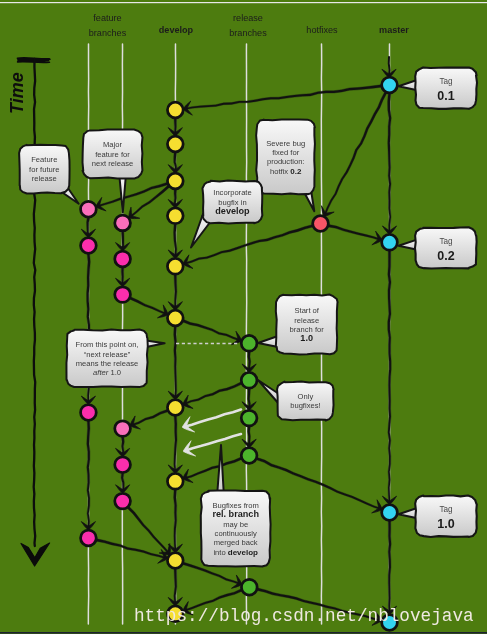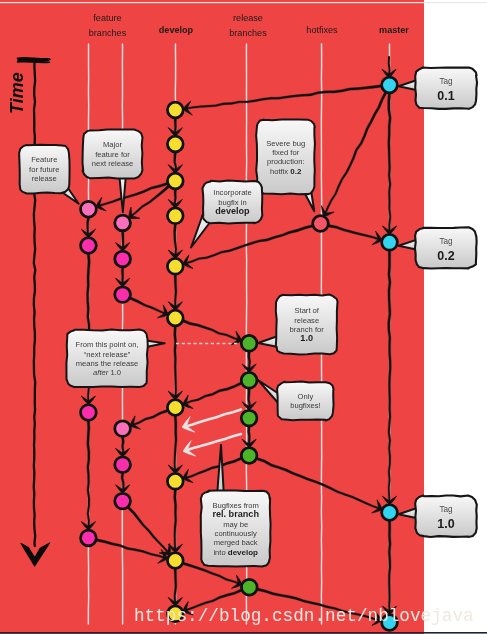--- a/index.html
+++ b/index.html
@@ -1,18 +1,18 @@
 <!DOCTYPE html>
 <html><head>
 <meta charset="utf-8">
 <style>
   html,body{margin:0;padding:0;background:#ffffff;}
   body{width:487px;height:634px;overflow:hidden;
        font-family:"Liberation Sans",sans-serif;-webkit-font-smoothing:antialiased;}
-  #root{position:relative;width:424px;height:634px;background:#ef4444;}
+  #root{position:relative;width:487px;height:634px;background:#4d7c0f;}
   svg#canvas{position:absolute;left:0;top:0;width:487px;height:634px;display:block;}
   .hdr{font-size:9.1px;fill:#1c1c1c;text-anchor:middle;}
   .hdr.b{font-weight:bold;}
   .co-txt{font-size:7.6px;fill:#3a3a3a;text-anchor:middle;}
   .tag-l{font-size:8.2px;fill:#4a4a4a;text-anchor:middle;}
   .tag-v{font-size:12.5px;font-weight:bold;fill:#1b1b1b;text-anchor:middle;}
   .timelbl{font-size:18px;font-weight:bold;font-style:italic;fill:#0d0d0d;}
   .wm{font-family:"Liberation Mono",monospace;font-size:17.7px;fill:#EFE9E1;}
 </style>
 </head>

